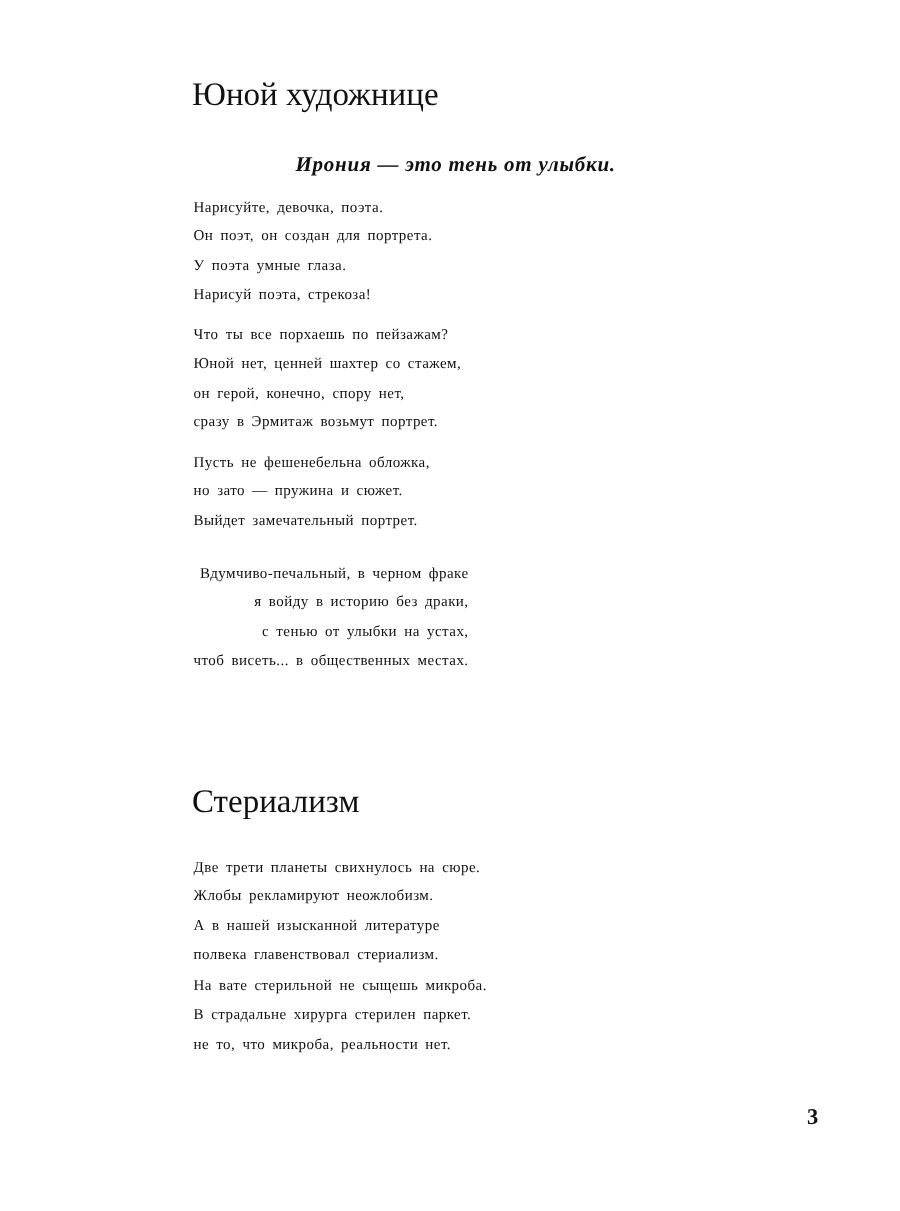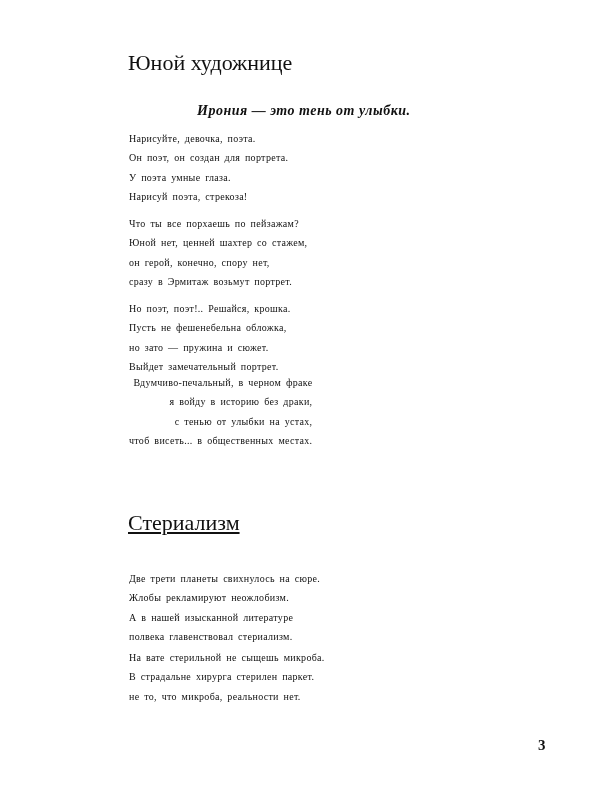--- a/index.html
+++ b/index.html
@@ -18,21 +18,21 @@
     .title {
       position: absolute;
       left: 128px;
       font-size: 22px;
       font-weight: normal;
       margin: 0;
       letter-spacing: 0px;
       line-height: 1;
     }
     #title-1 { top: 52px; }
-    #title-2 { top: 512px; text-decoration: underline; }
+    #title-2 { top: 523px; }
     .epigraph {
       position: absolute;
       left: 197px;
       top: 103px;
       font-size: 14px;
       font-weight: bold;
       font-style: italic;
       letter-spacing: 0.5px;
       margin: 0;
       text-align: right;
@@ -76,21 +76,20 @@
 </div>
 
 <div class="stanza" id="s2">
   <span class="line">Что ты все порхаешь по пейзажам?</span>
   <span class="line">Юной нет, ценней шахтер со стажем,</span>
   <span class="line">он герой, конечно, спору нет,</span>
   <span class="line">сразу в Эрмитаж возьмут портрет.</span>
 </div>
 
 <div class="stanza" id="s3">
-  <span class="line">Но поэт, поэт!.. Решайся, крошка.</span>
   <span class="line">Пусть не фешенебельна обложка,</span>
   <span class="line">но зато — пружина и сюжет.</span>
   <span class="line">Выйдет замечательный портрет.</span>
 </div>
 
 <div class="stanza" id="s4">
   <span class="line">Вдумчиво-печальный, в черном фраке</span>
   <span class="line">я войду в историю без драки,</span>
   <span class="line">с тенью от улыбки на устах,</span>
   <span class="line">чтоб висеть... в общественных местах.</span>

